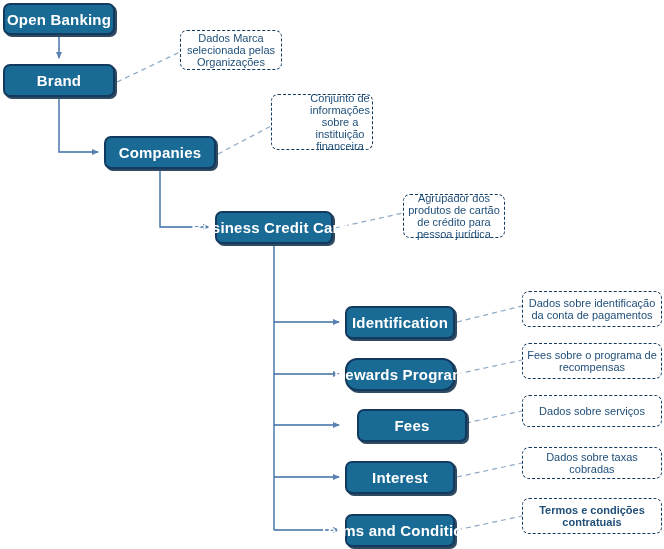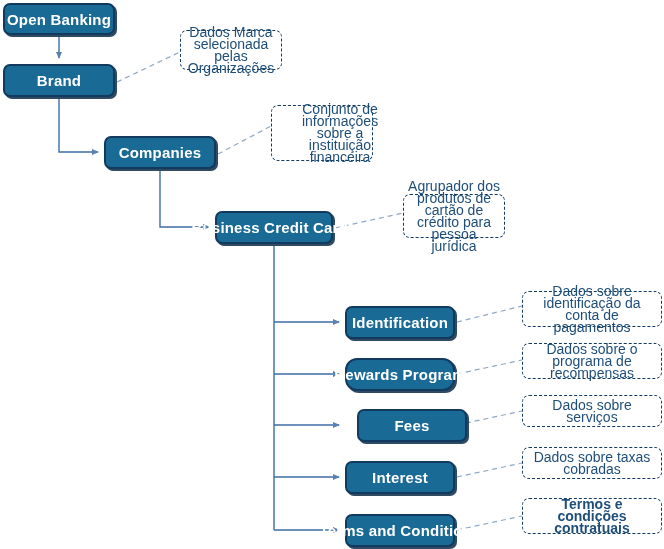--- a/index.html
+++ b/index.html
@@ -40,21 +40,21 @@
     box-shadow: 2px 2px 0 rgba(12, 42, 70, 0.85);
     white-space: nowrap;
   }
   .note {
     position: absolute;
     box-sizing: border-box;
     background: #ffffff;
     border: 1.5px dashed #123a5e;
     border-radius: 7px;
     color: #1f4e79;
-    font-size: 14px;
+    font-size: 11px;
     line-height: 12px;
     display: flex;
     align-items: center;
     justify-content: center;
     text-align: center;
     padding: 2px 4px;
   }
 </style>
 </head>
 <body>
@@ -105,27 +105,27 @@
   <div class="node" style="left:345px;top:358px;width:110px;height:33px;border-radius:12px;">Rewards Program</div>
 
   <div class="node" style="left:345px;top:409px;width:110px;height:33px;margin-left:12px;">Fees</div>
 
   <div class="node" style="left:345px;top:461px;width:110px;height:33px;">Interest</div>
 
   <div class="node" style="left:345px;top:514px;width:110px;height:33px;">Terms and Conditions</div>
 
   <div class="note" style="left:180px;top:30px;width:102px;height:40px;">Dados Marca selecionada pelas Organizações</div>
 
-  <div class="note" style="left:271px;top:105px;width:102px;height:56px;padding-left:40px;">Conjunto de informações sobre a instituição financeira</div>
+  <div class="note" style="left:271px;top:94px;width:102px;height:56px;padding-left:40px;">Conjunto de informações sobre a instituição financeira</div>
 
   <div class="note" style="left:403px;top:194px;width:102px;height:44px;">Agrupador dos produtos de cartão de crédito para pessoa jurídica</div>
 
   <div class="note" style="left:522px;top:291px;width:140px;height:36px;">Dados sobre identificação da conta de pagamentos</div>
 
-  <div class="note" style="left:522px;top:343px;width:140px;height:36px;">Dados sobre o programa de recompensas</div>
+  <div class="note" style="left:522px;top:343px;width:140px;height:36px;">Fees sobre o programa de recompensas</div>
 
   <div class="note" style="left:522px;top:395px;width:140px;height:32px;">Dados sobre serviços</div>
 
   <div class="note" style="left:522px;top:447px;width:140px;height:32px;">Dados sobre taxas cobradas</div>
 
   <div class="note" style="left:522px;top:498px;width:140px;height:36px;font-weight:bold;">Termos e condições contratuais</div>
 
 </div>
 
 </body></html>

